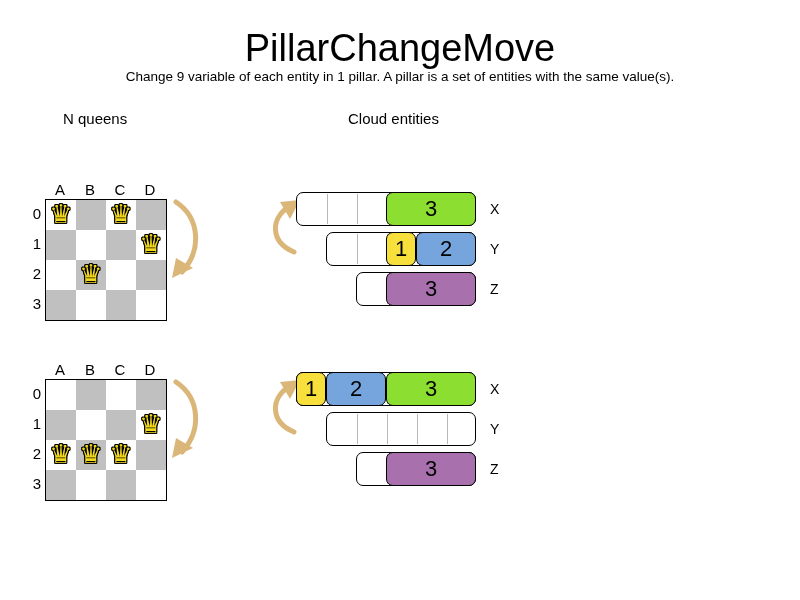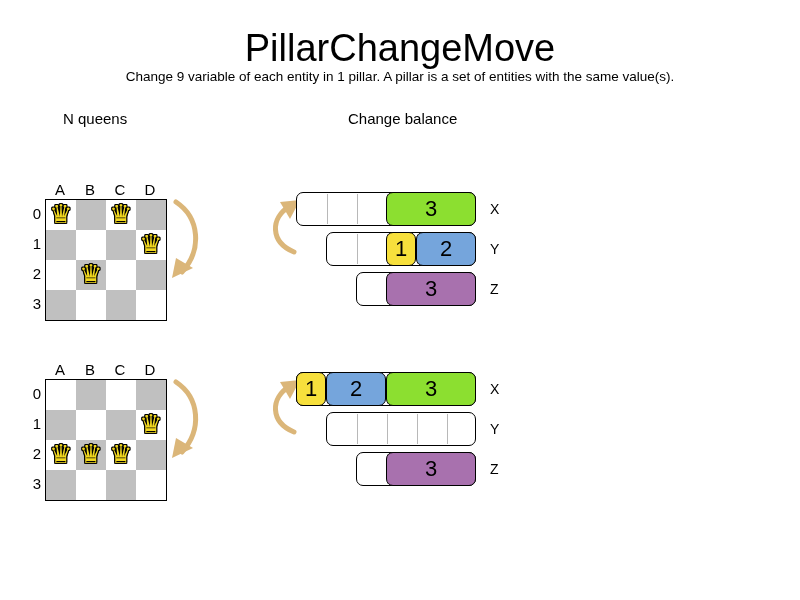--- a/index.html
+++ b/index.html
@@ -172,21 +172,21 @@
     line-height: 18px;
   }
 </style>
 </head>
 <body>
 
 <div id="page-title">PillarChangeMove</div>
 <div id="page-subtitle">Change 9 variable of each entity in 1 pillar. A pillar is a set of entities with the same value(s).</div>
 
 <div class="section-heading" id="heading-nqueens">N queens</div>
-<div class="section-heading" id="heading-cloud">Change balance</div>
+<div class="section-heading" id="heading-cloud">Cloud entities</div>
 
 <div class="board-block" id="board-block-1">
     <div class="col-labels">
       <div class="col-label" style="left: 0px;">A</div>
       <div class="col-label" style="left: 30px;">B</div>
       <div class="col-label" style="left: 60px;">C</div>
       <div class="col-label" style="left: 90px;">D</div>
     </div>
     <div class="row-labels">
       <div class="row-label" style="top: 0px;">0</div>

